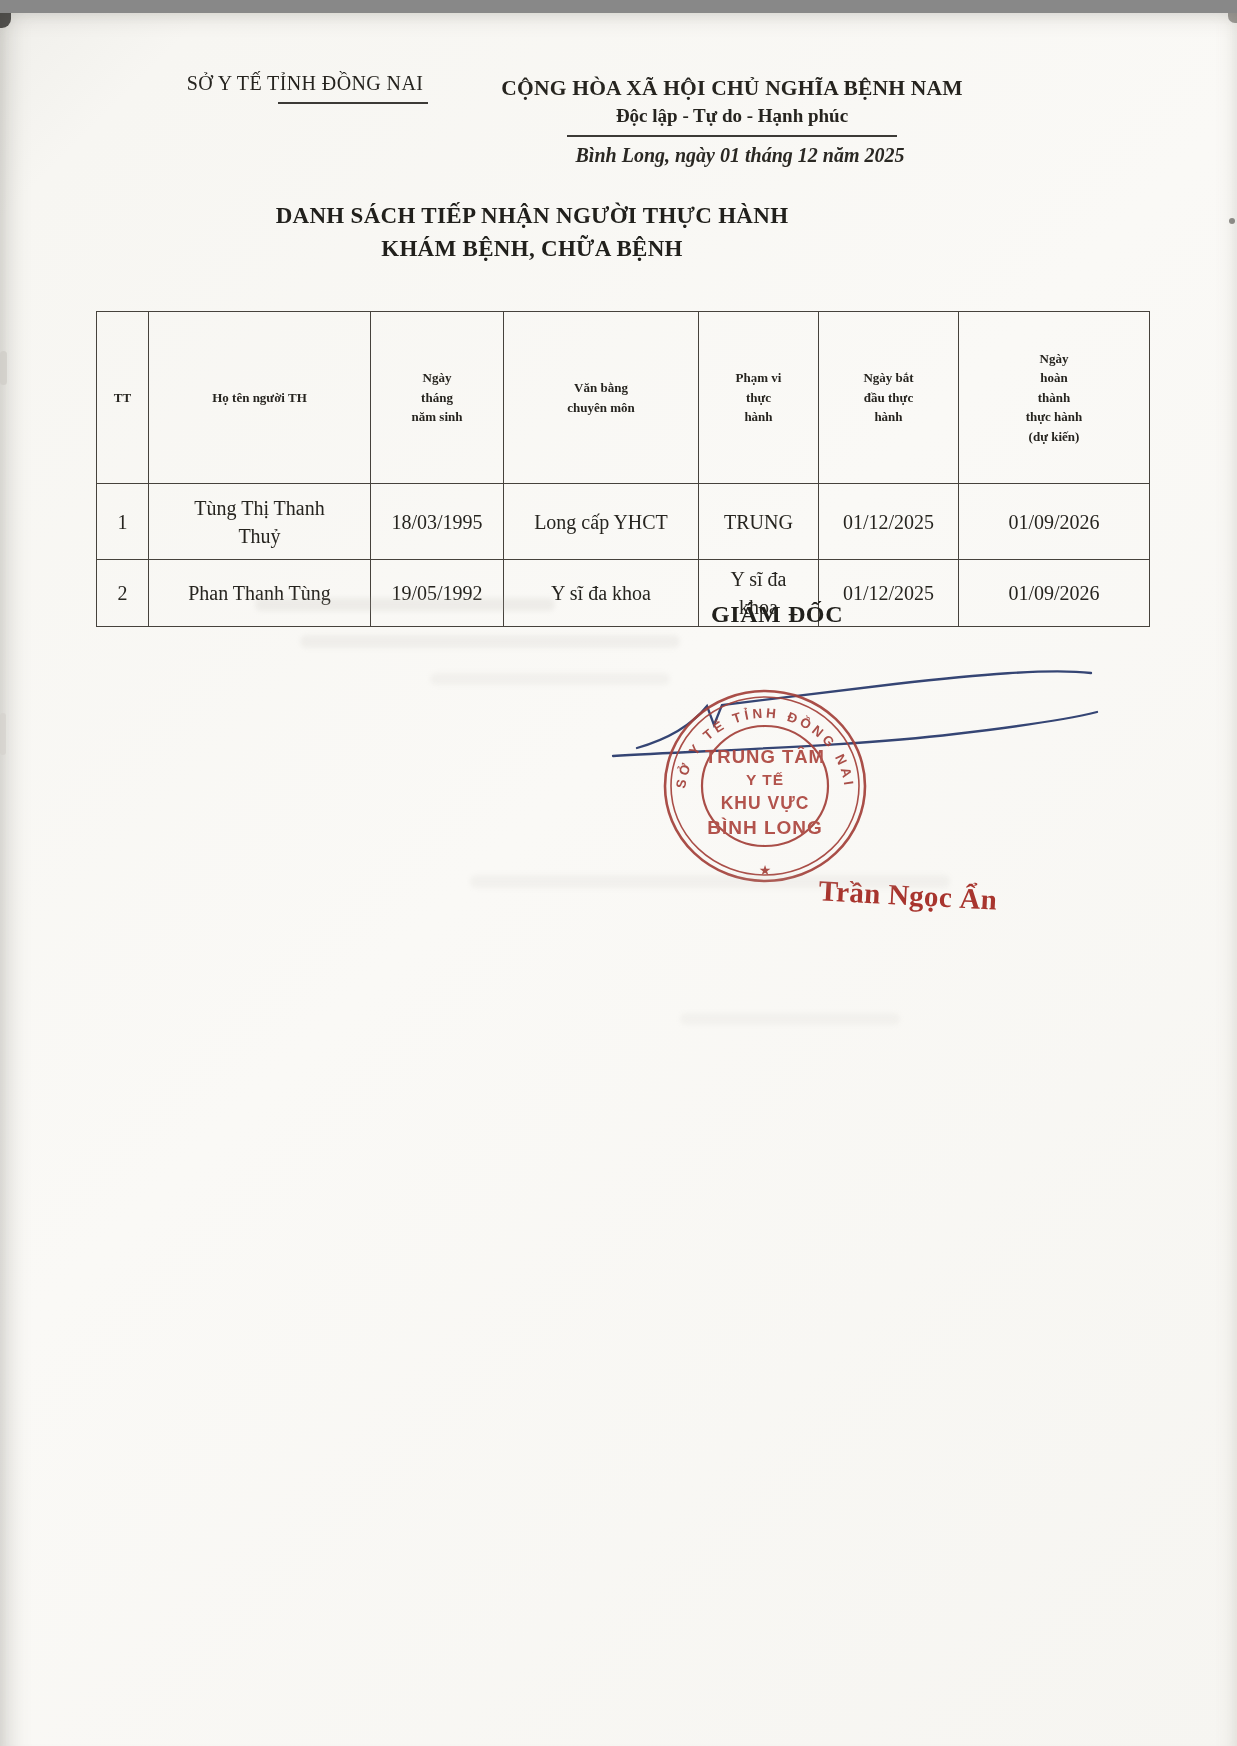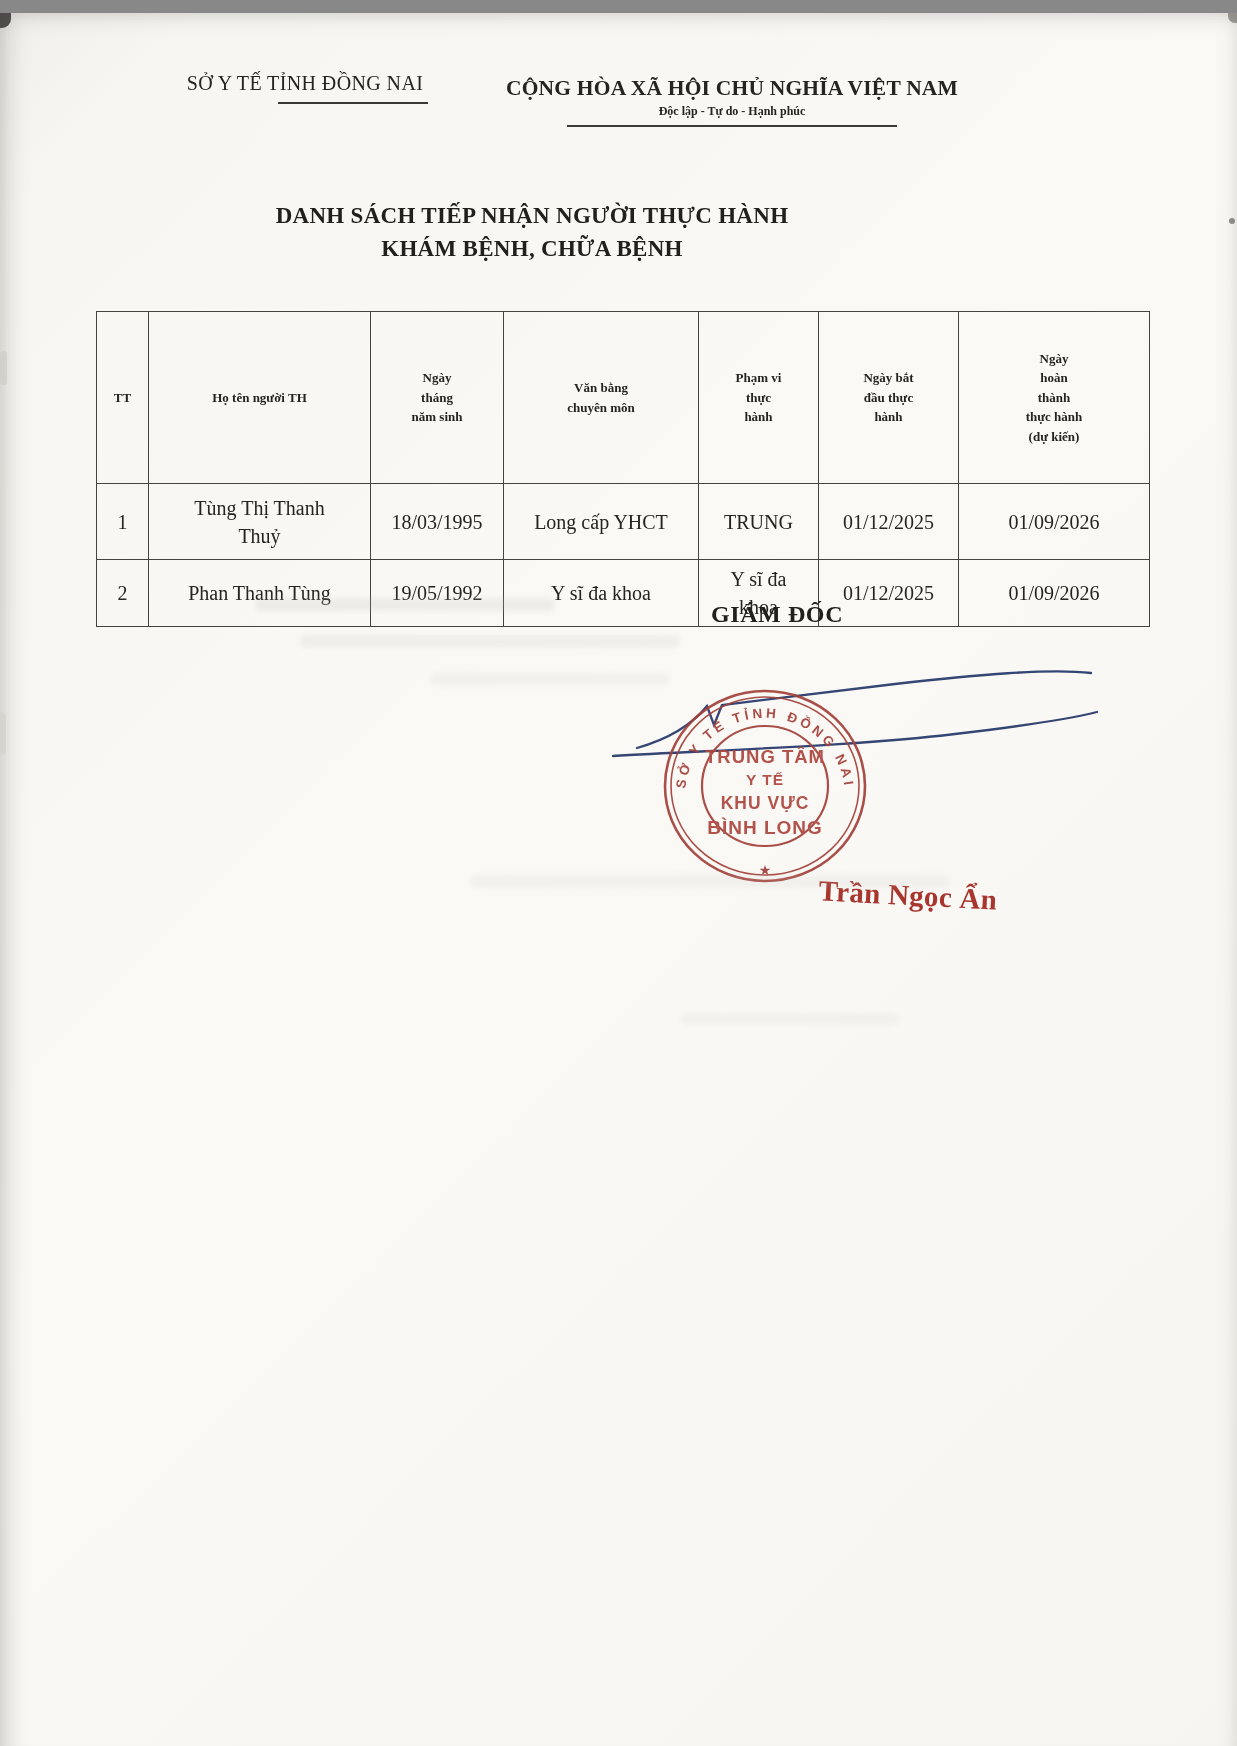--- a/index.html
+++ b/index.html
@@ -17,21 +17,21 @@
     color:#26241f;
   }
   .abs{position:absolute;}
   
   .hdr-left{left:150px;top:57px;width:310px;text-align:center;line-height:1.35;}
   .hdr-left .l1{font-size:20px;letter-spacing:.4px;}
   .hdr-left .l2{font-size:21px;font-weight:bold;letter-spacing:.4px;}
   .hdr-left .rule{width:150px;height:2.2px;background:#3c3a36;margin:5px 0 0 128px;}
   .hdr-right{left:468px;top:60px;width:528px;text-align:center;line-height:1.4;}
   .hdr-right .l1{font-size:21.5px;font-weight:bold;letter-spacing:.2px;}
-  .hdr-right .l2{font-size:12px;font-weight:bold;}
+  .hdr-right .l2{font-size:19px;font-weight:bold;}
   .hdr-right .rule{width:330px;height:2px;background:#3c3a36;margin:5px auto 0 auto;}
   .dateline{left:540px;top:131px;width:400px;text-align:center;
     font-style:italic;font-weight:600;font-size:20px;color:#2a2823;}
   
   .doc-title{left:0;top:186px;width:1064px;text-align:center;font-weight:bold;
     font-size:23px;line-height:1.45;letter-spacing:.3px;color:#21201c;}
   
   table.list{position:absolute;left:96px;top:298px;width:1053px;
     border-collapse:collapse;table-layout:fixed;}
   table.list td,table.list th{
@@ -58,25 +58,26 @@
 <body>
 
 <div id="page">
 
   <div class="abs hdr-left">
     <div class="l1">SỞ Y TẾ TỈNH ĐỒNG NAI</div>
     <div class="rule"></div>
   </div>
 
   <div class="abs hdr-right">
-    <div class="l1">CỘNG HÒA XÃ HỘI CHỦ NGHĨA VIỆT NAM</div>
+    <div class="l1">CỘNG HÒA XÃ HỘI CHỦ NGHĨA BỆNH NAM</div>
     <div class="l2">Độc lập - Tự do - Hạnh phúc</div>
     <div class="rule"></div>
   </div>
 
+  <div class="abs dateline">Bình Long, ngày 01 tháng 12 năm 2025</div>
 
   <div class="abs doc-title">
     <div>DANH SÁCH TIẾP NHẬN NGƯỜI THỰC HÀNH</div>
     <div>KHÁM BỆNH, CHỮA BỆNH</div>
   </div>
 
   <table class="list">
     <colgroup>
       <col style="width:52px">
         <col style="width:222px">

